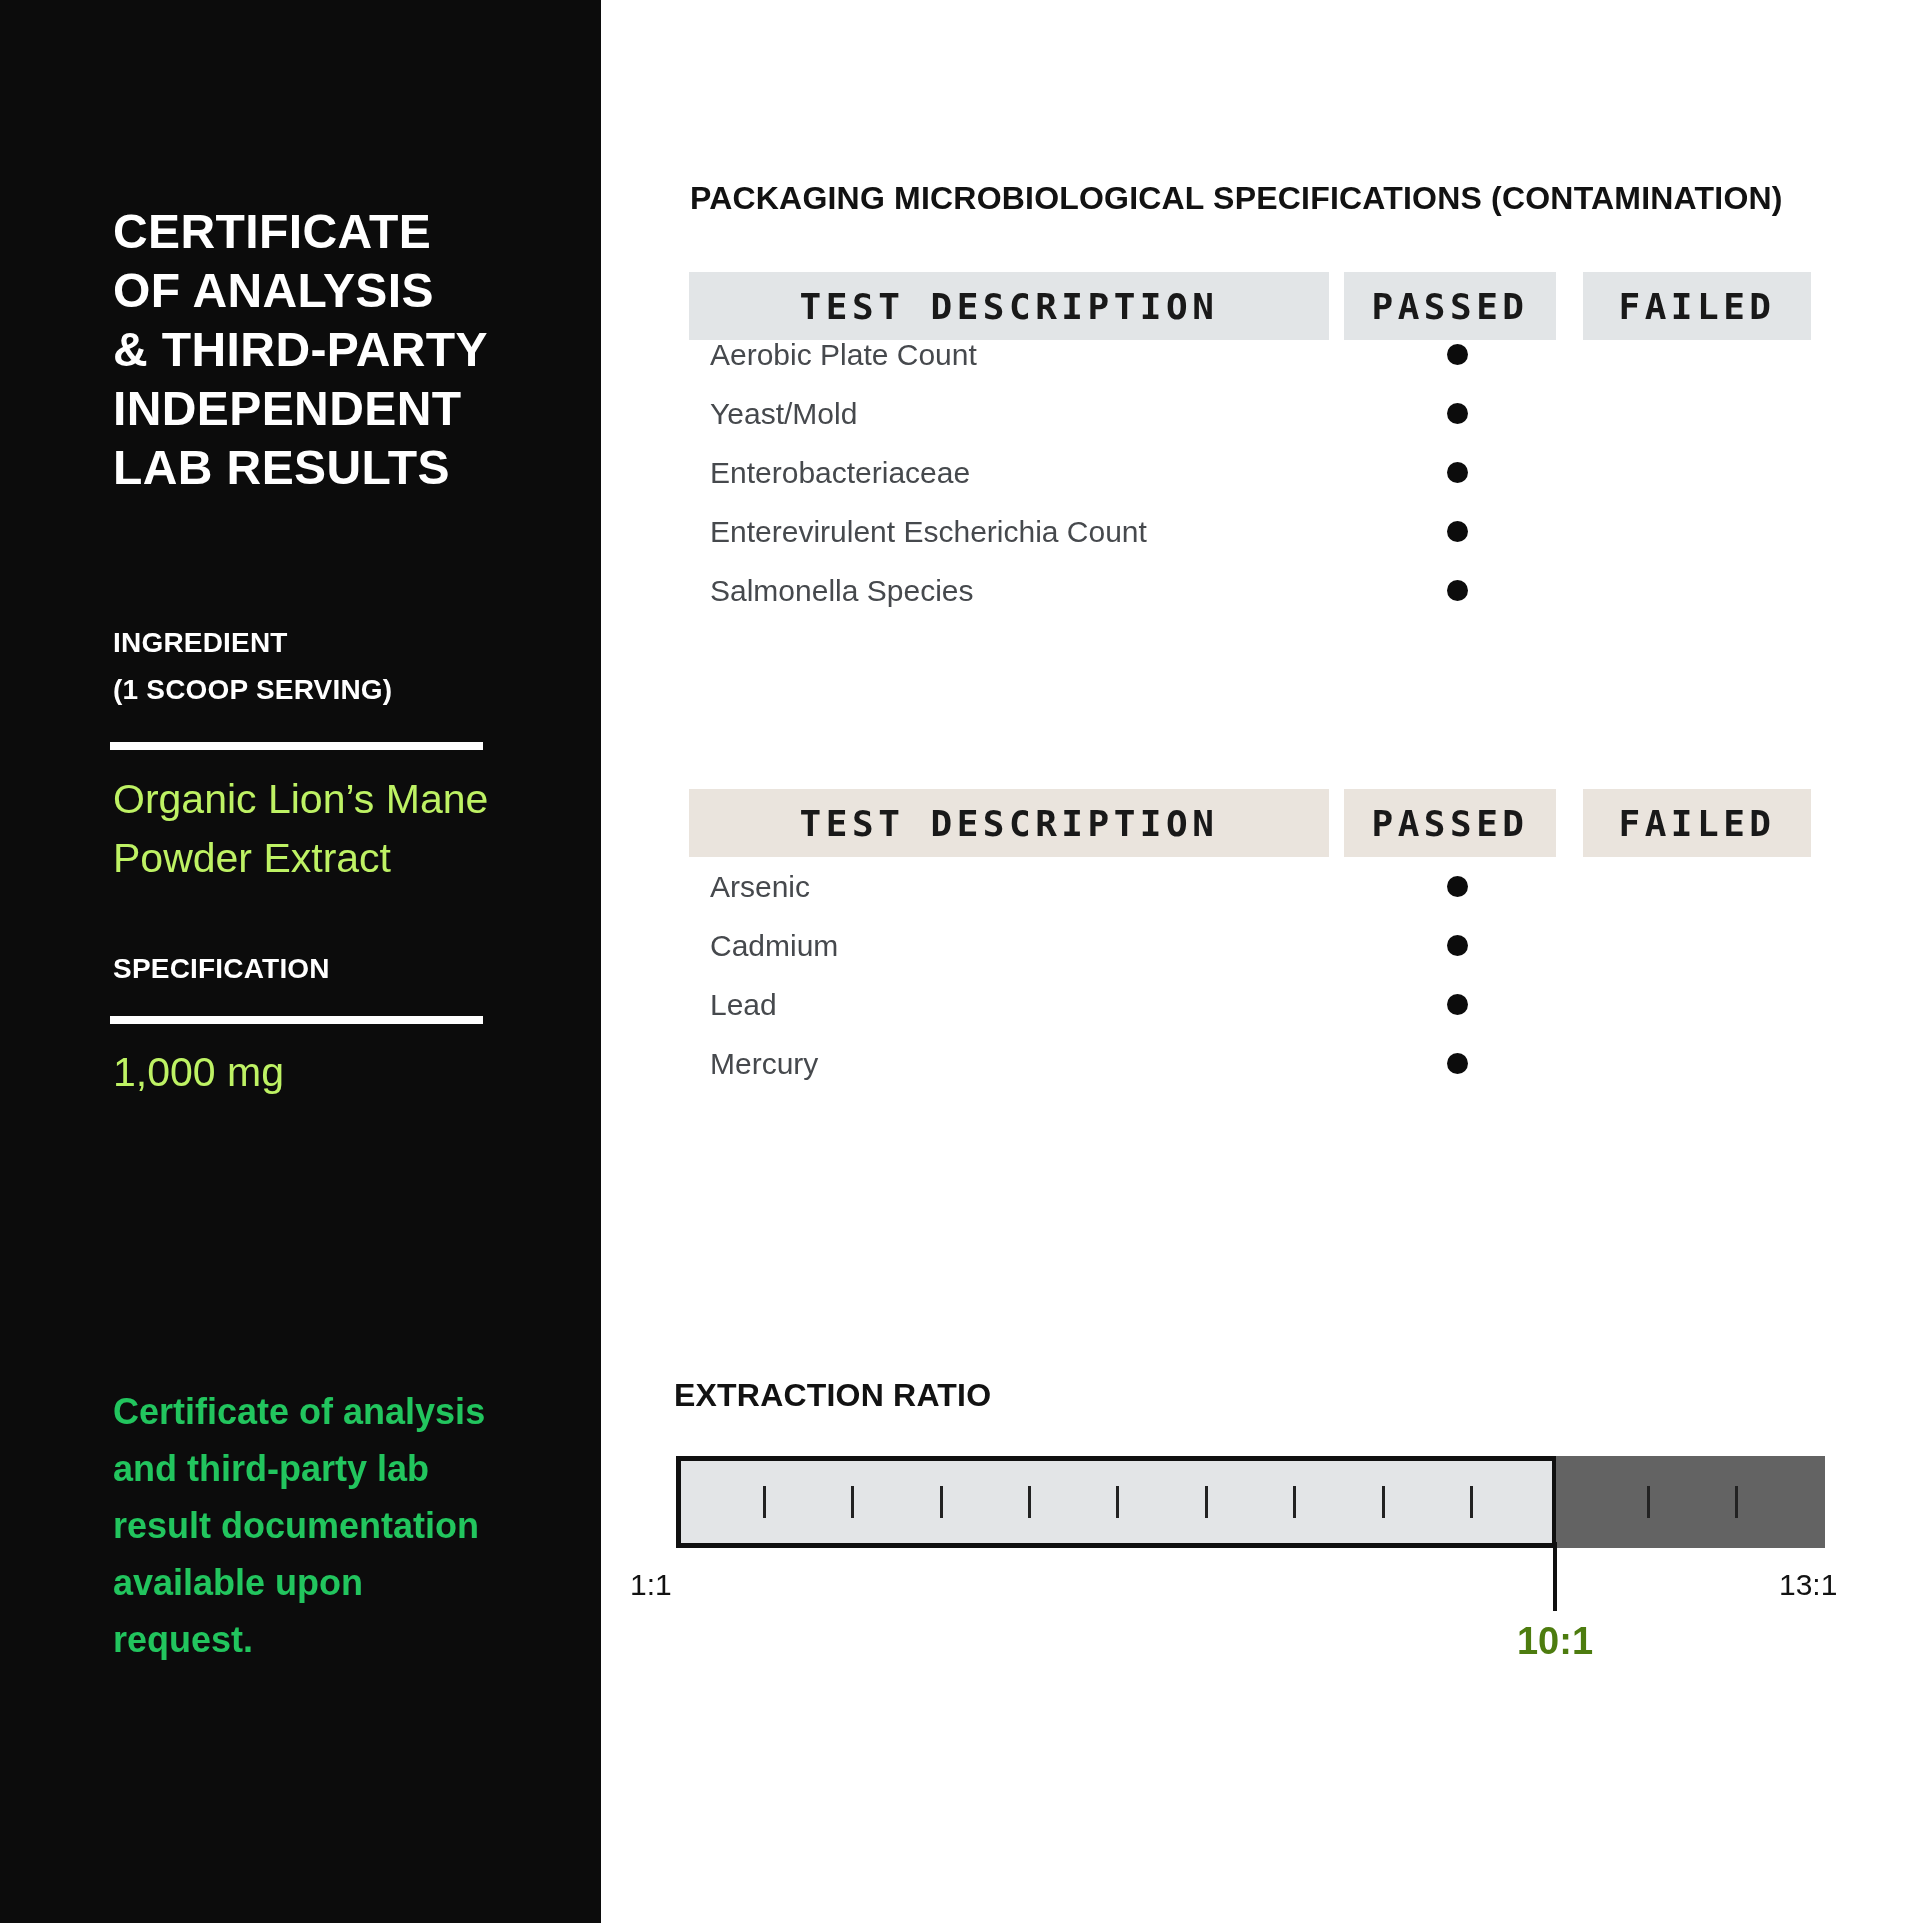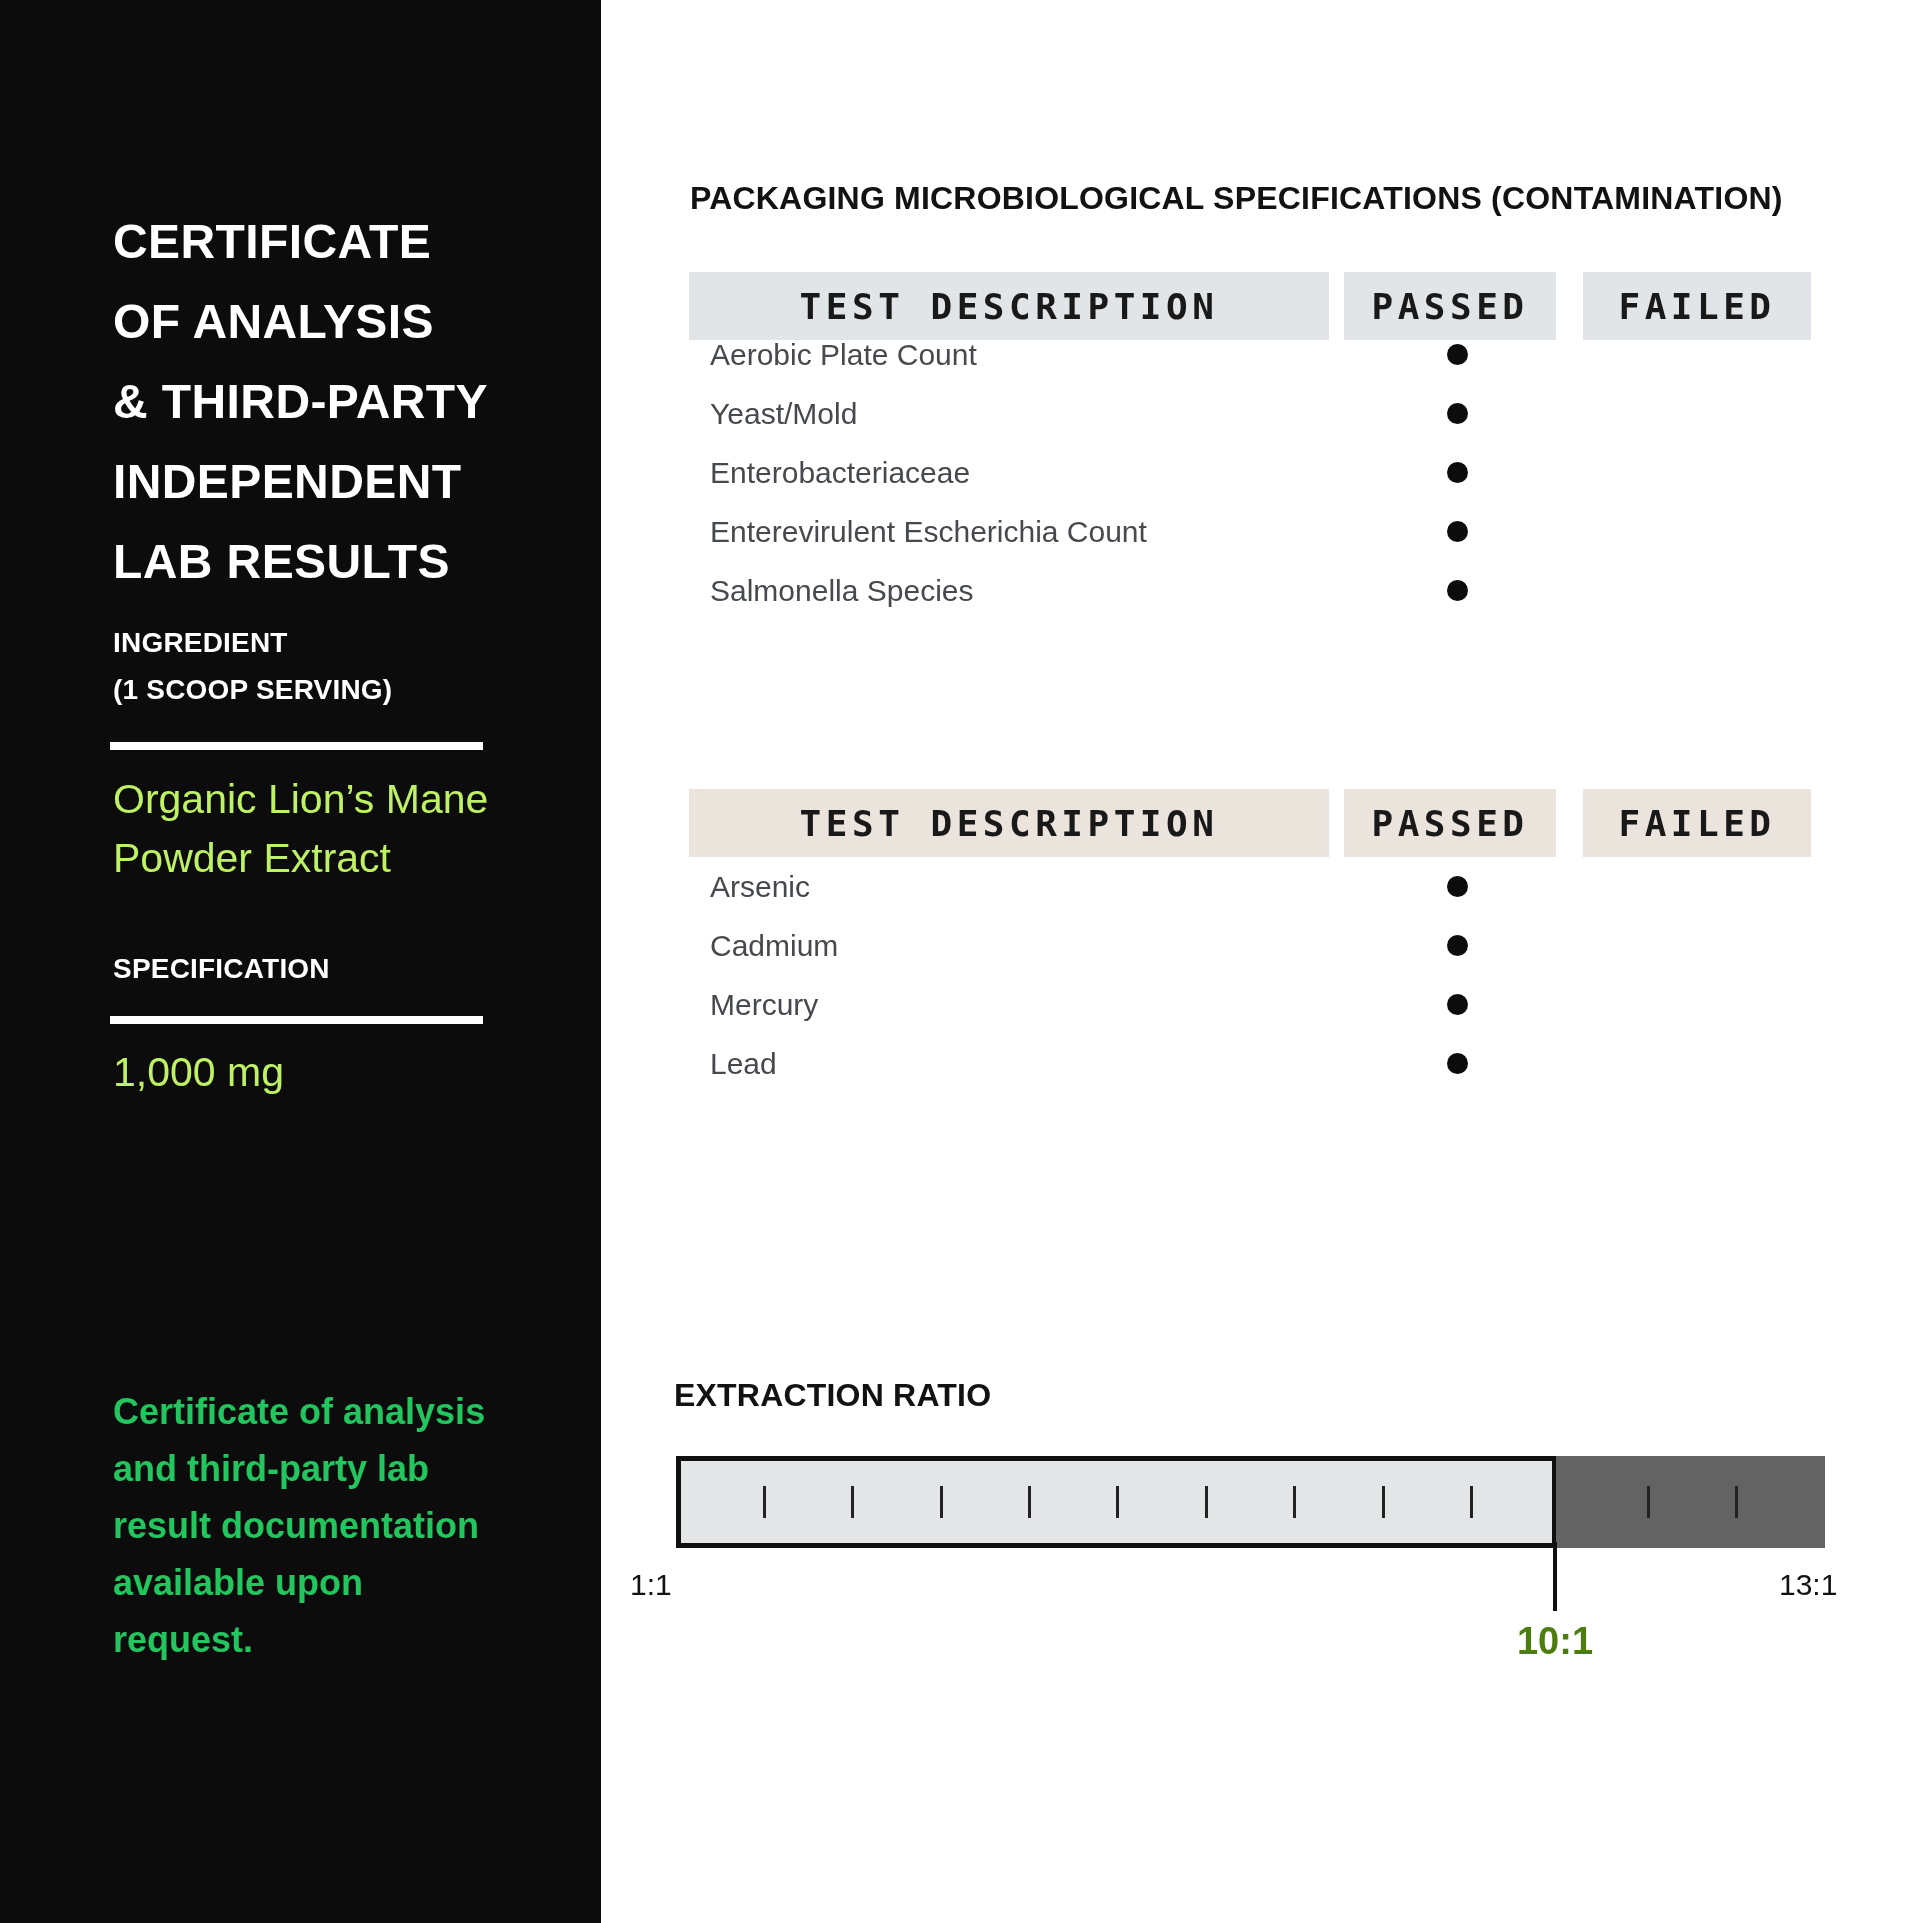--- a/index.html
+++ b/index.html
@@ -4,21 +4,21 @@
 <style>
   html,body{margin:0;padding:0;background:#ffffff;}
   .canvas{
     position:relative;width:1924px;height:1924px;overflow:hidden;
     font-family:"Liberation Sans","DejaVu Sans",sans-serif;background:#ffffff;
   }
   
   .sidebar{position:absolute;left:0;top:0;width:601px;height:1924px;}
   .sb-title{
     position:absolute;left:113px;top:167px;width:466px;
-    color:#ffffff;font-size:48px;font-weight:700;line-height:80px;
+    color:#ffffff;font-size:48px;font-weight:700;line-height:59px;
     letter-spacing:0.4px;white-space:pre-line;margin-top:35px;
   }
   .sb-label{
     position:absolute;left:113px;width:451px;color:#ffffff;
     font-size:28px;font-weight:700;line-height:47px;letter-spacing:0.2px;
     white-space:pre-line;
   }
   .sb-rule{position:absolute;left:110px;width:373px;height:8.3px;background:#ffffff;}
   .sb-value{
     position:absolute;left:113px;width:466px;color:#bef264;
@@ -163,28 +163,28 @@
         <div class="dotcell fail"></div>
       </div>
       <div class="trow">
         <div class="rlabel">Cadmium</div>
         <div class="dotcell pass">
           <span class="dot" style="background-color: rgb(12, 12, 12);"></span>
         </div>
         <div class="dotcell fail"></div>
       </div>
       <div class="trow">
+        <div class="rlabel">Lead</div>
+        <div class="dotcell pass">
+          <span class="dot" style="background-color: rgb(12, 12, 12);"></span>
+        </div>
+        <div class="dotcell fail"></div>
+      </div>
+      <div class="trow">
         <div class="rlabel">Mercury</div>
-        <div class="dotcell pass">
-          <span class="dot" style="background-color: rgb(12, 12, 12);"></span>
-        </div>
-        <div class="dotcell fail"></div>
-      </div>
-      <div class="trow">
-        <div class="rlabel">Lead</div>
         <div class="dotcell pass">
           <span class="dot" style="background-color: rgb(12, 12, 12);"></span>
         </div>
         <div class="dotcell fail"></div>
       </div>
     </div>
 
   <h2 class="sec-heading" style="left:674px;top:1377px;">EXTRACTION RATIO</h2>
 
   <div class="bar">

